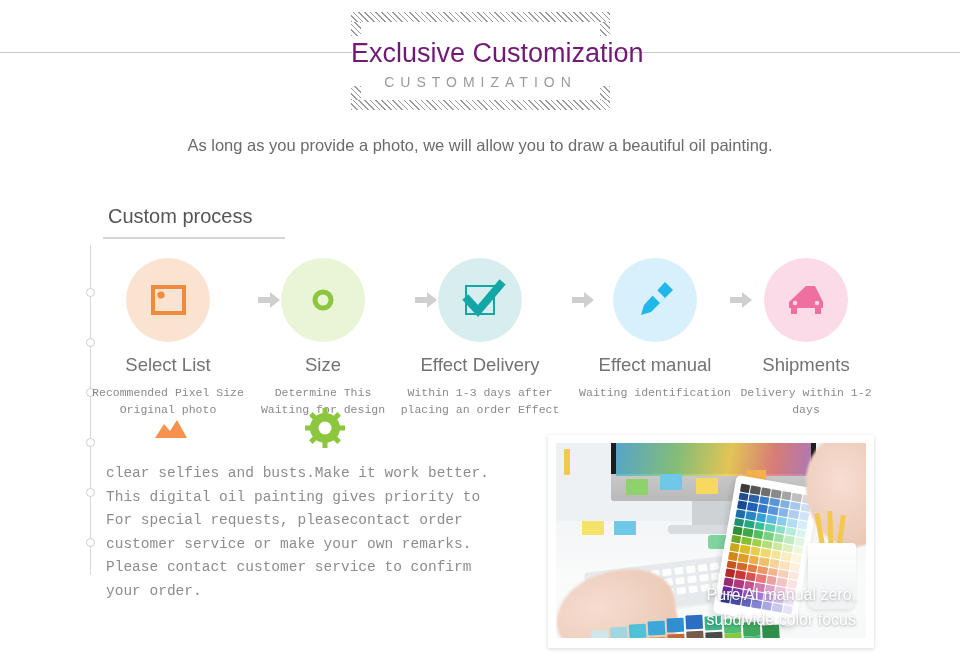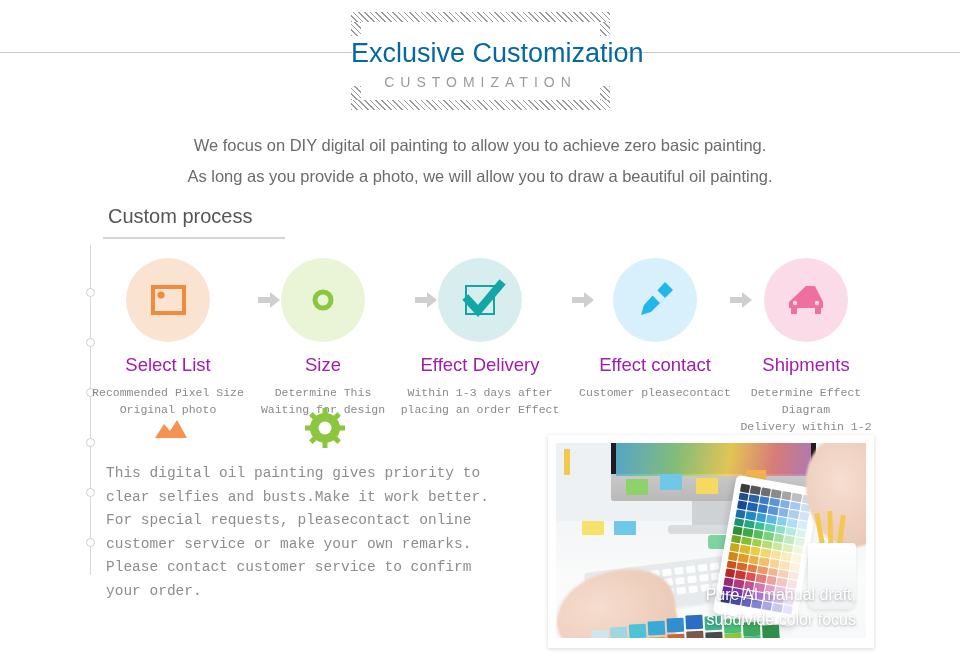--- a/index.html
+++ b/index.html
@@ -52,21 +52,21 @@
   .hatch.tr     { left: 249px; top: 10px; width: 10px; height: 14px; }
   .hatch.bl     { left: 0;   top: 74px; width: 10px;  height: 14px; }
   .hatch.br     { left: 249px; top: 74px; width: 10px; height: 14px; }
 
   .title-main {
     position: absolute;
     left: 0; right: 0;
     top: 26px;
     text-align: center;
     font-size: 27px;
-    color: #0369a1;
+    color: #701a75;
     letter-spacing: 0px;
     white-space: nowrap;
     font-weight: 400;
   }
   .title-sub {
     position: absolute;
     left: 0; right: 0;
     top: 62px;
     text-align: center;
     font-size: 14px;
@@ -141,21 +141,21 @@
   .circle {
     width: 84px;
     height: 84px;
     border-radius: 50%;
     margin: 0 auto;
     position: relative;
   }
   .step-title {
     margin-top: 12px;
     font-size: 18.5px;
-    color: #a21caf;
+    color: #737373;
     font-weight: 400;
     white-space: nowrap;
   }
   .step-desc {
     margin-top: 8px;
     font-size: 11.5px;
     color: #8a8a8a;
     line-height: 17px;
     font-family: "Liberation Mono", "DejaVu Sans Mono", monospace;
   }
@@ -318,21 +318,20 @@
     <div class="hatch bottom"></div>
     <div class="hatch tl"></div>
     <div class="hatch tr"></div>
     <div class="hatch bl"></div>
     <div class="hatch br"></div>
     <div class="title-main">Exclusive Customization</div>
     <div class="title-sub">CUSTOMIZATION</div>
   </div>
 
   <div class="intro">
-    <div>We focus on DIY digital oil painting to allow you to achieve zero basic painting.</div>
     <div>As long as you provide a photo, we will allow you to draw a beautiful oil painting.</div>
   </div>
 
   <div class="section-heading">Custom process</div>
   <div class="section-underline"></div>
 
   <div class="timeline-line"></div>
   <div class="timeline-node" style="top:288px"></div>
   <div class="timeline-node" style="top:338px"></div>
   <div class="timeline-node" style="top:388px"></div>
@@ -401,23 +400,23 @@
       </svg>
     </div>
 
     <div class="step" style="left:480px">
       <div class="circle" style="background:#d8f0fb">
         <svg width="84" height="84" viewBox="0 0 84 84">
           <path d="M52 24 L60 32 L38 54 L28 57 L31 47 Z" fill="#22b7ea"></path>
           <path d="M44 32 L52 40 L47 45 L39 37 Z" fill="#d8f0fb"></path>
         </svg>
       </div>
-      <div class="step-title">Effect contact</div>
+      <div class="step-title">Effect manual</div>
       <div class="step-desc">
-        <div>Customer pleasecontact</div>
+        <div>Waiting identification</div>
         <div></div>
       </div>
     </div>
 
     <div class="arrow" style="left:635px">
       <svg width="22" height="18" viewBox="0 0 22 18">
         <path d="M0 6 H12 V1 L22 9 L12 17 V12 H0 Z" fill="#cfcfcf"></path>
       </svg>
     </div>
 
@@ -426,21 +425,20 @@
         <svg width="84" height="84" viewBox="0 0 84 84">
           <path d="M42 28 L51 28 L59 44 L59 50 L25 50 L25 44 Z" fill="#ee6fa0"></path>
           <rect x="27" y="50" width="6" height="6" fill="#ee6fa0"></rect>
           <rect x="51" y="50" width="6" height="6" fill="#ee6fa0"></rect>
           <circle cx="31" cy="45" r="2.2" fill="#fbdbe8"></circle>
           <circle cx="53" cy="45" r="2.2" fill="#fbdbe8"></circle>
         </svg>
       </div>
       <div class="step-title">Shipments</div>
       <div class="step-desc">
-        <div>Determine Effect Diagram</div>
         <div>Delivery within 1-2 days</div>
       </div>
     </div>
   </div>
 
   <div class="decor" style="left:155px; top:420px">
     <svg width="32" height="18" viewBox="0 0 32 18">
       <path d="M0 18 L9 4 L15 11 L22 0 L32 18 Z" fill="#f5934e"></path>
     </svg>
   </div>
@@ -456,23 +454,23 @@
         <rect x="17.5" y="0" width="5" height="8" transform="rotate(45 20 20)"></rect>
         <rect x="17.5" y="32" width="5" height="8" transform="rotate(45 20 20)"></rect>
         <rect x="0" y="17.5" width="8" height="5" transform="rotate(45 20 20)"></rect>
         <rect x="32" y="17.5" width="8" height="5" transform="rotate(45 20 20)"></rect>
       </g>
       <circle cx="20" cy="20" r="6.5" fill="#ffffff"></circle>
     </svg>
   </div>
 
   <div class="body-text">
+    <div>clear selfies and busts.Make it work better.</div>
     <div>This digital oil painting gives priority to</div>
-    <div>clear selfies and busts.Make it work better.</div>
-    <div>For special requests, pleasecontact online</div>
+    <div>For special requests, pleasecontact order</div>
     <div>customer service or make your own remarks.</div>
     <div>Please contact customer service to confirm</div>
     <div>your order.</div>
   </div>
 
   <div class="photo-panel">
     <div class="photo">
 
       <div class="ph desk"></div>
 
@@ -655,19 +653,19 @@
         <span style="left:57px;  top:22px; background:#d8a04a"></span>
         <span style="left:76px;  top:20px; background:#c26a3a"></span>
         <span style="left:95px;  top:18px; background:#7a5a4a"></span>
         <span style="left:114px; top:20px; background:#4a4a4a"></span>
         <span style="left:133px; top:22px; background:#8cc63e"></span>
         <span style="left:152px; top:26px; background:#4bbf7a"></span>
         <span style="left:171px; top:28px; background:#2f8f5a"></span>
       </div>
 
       <div class="photo-caption">
-        <div>Pure AI manual draft,</div>
+        <div>Pure AI manual zero,</div>
         <div>subdivide color focus</div>
       </div>
     </div>
   </div>
 
 </div>
 
 </body></html>

